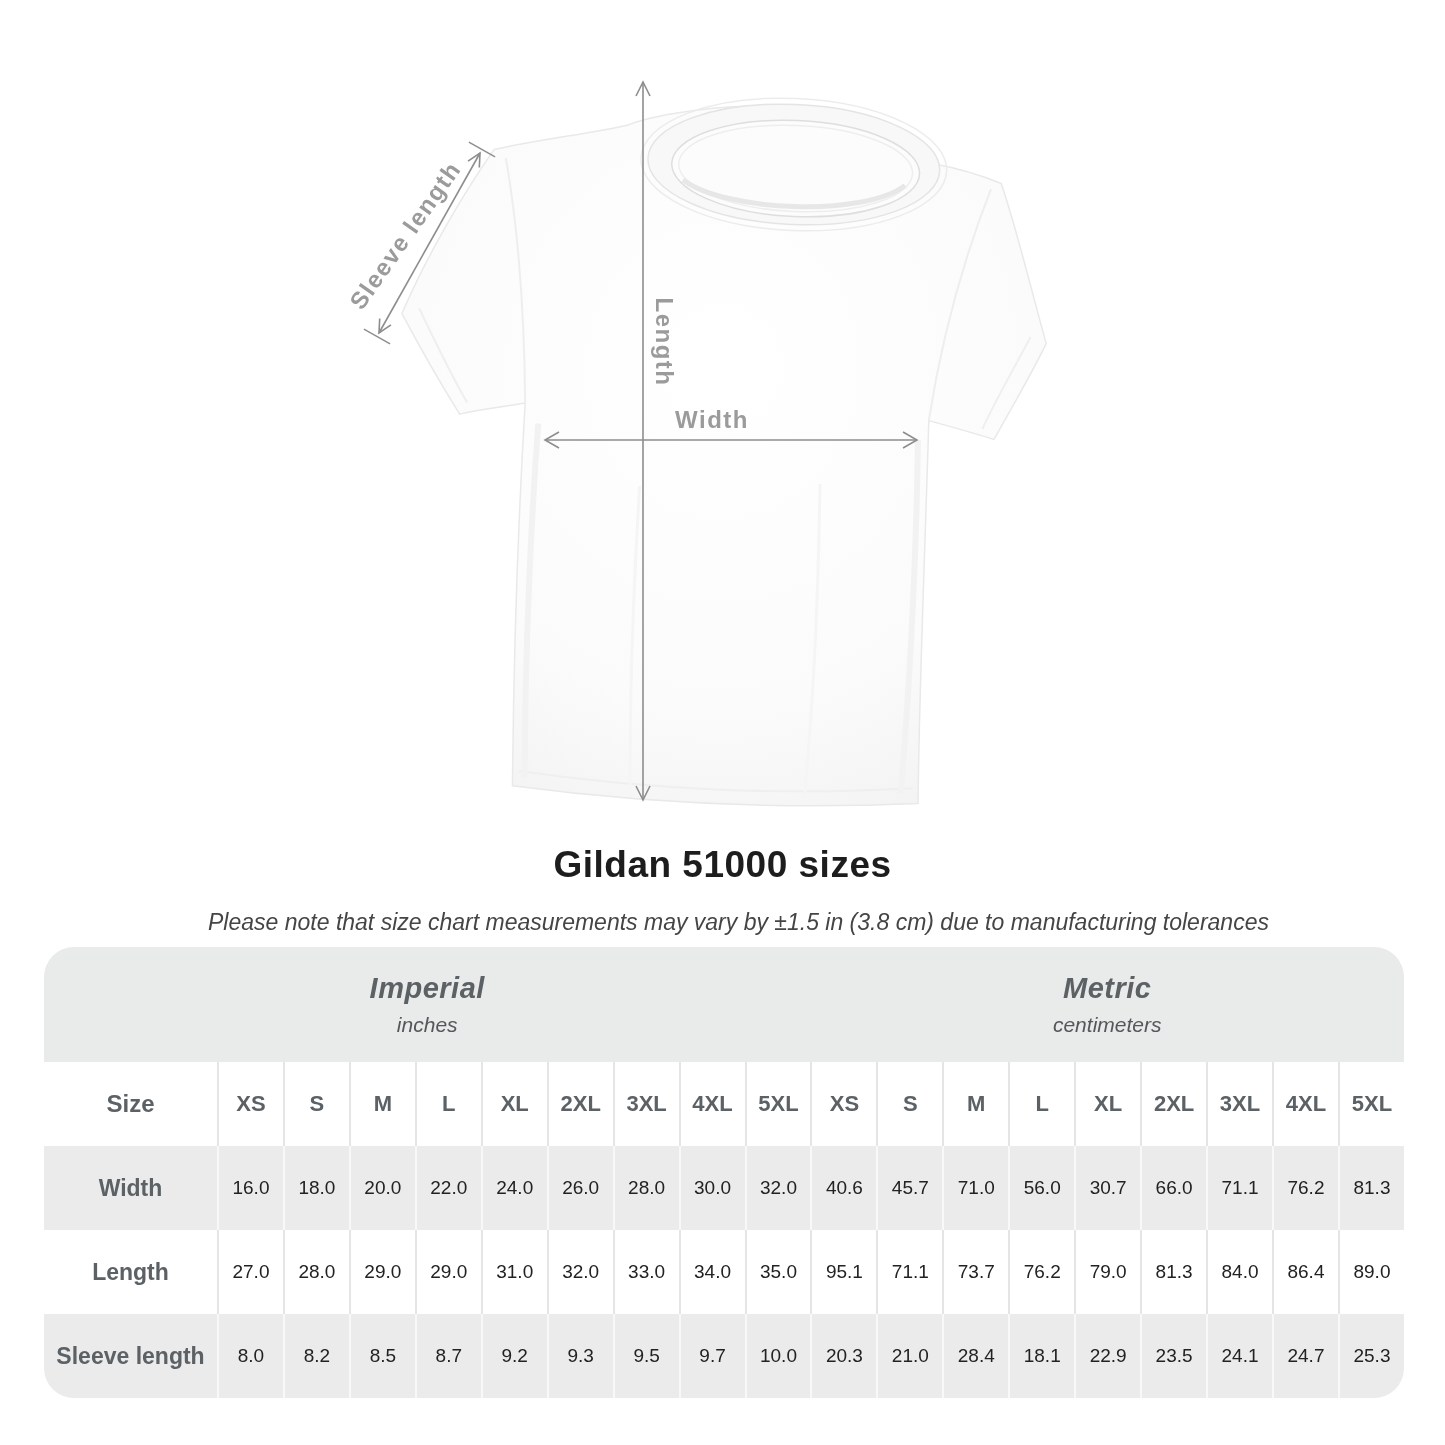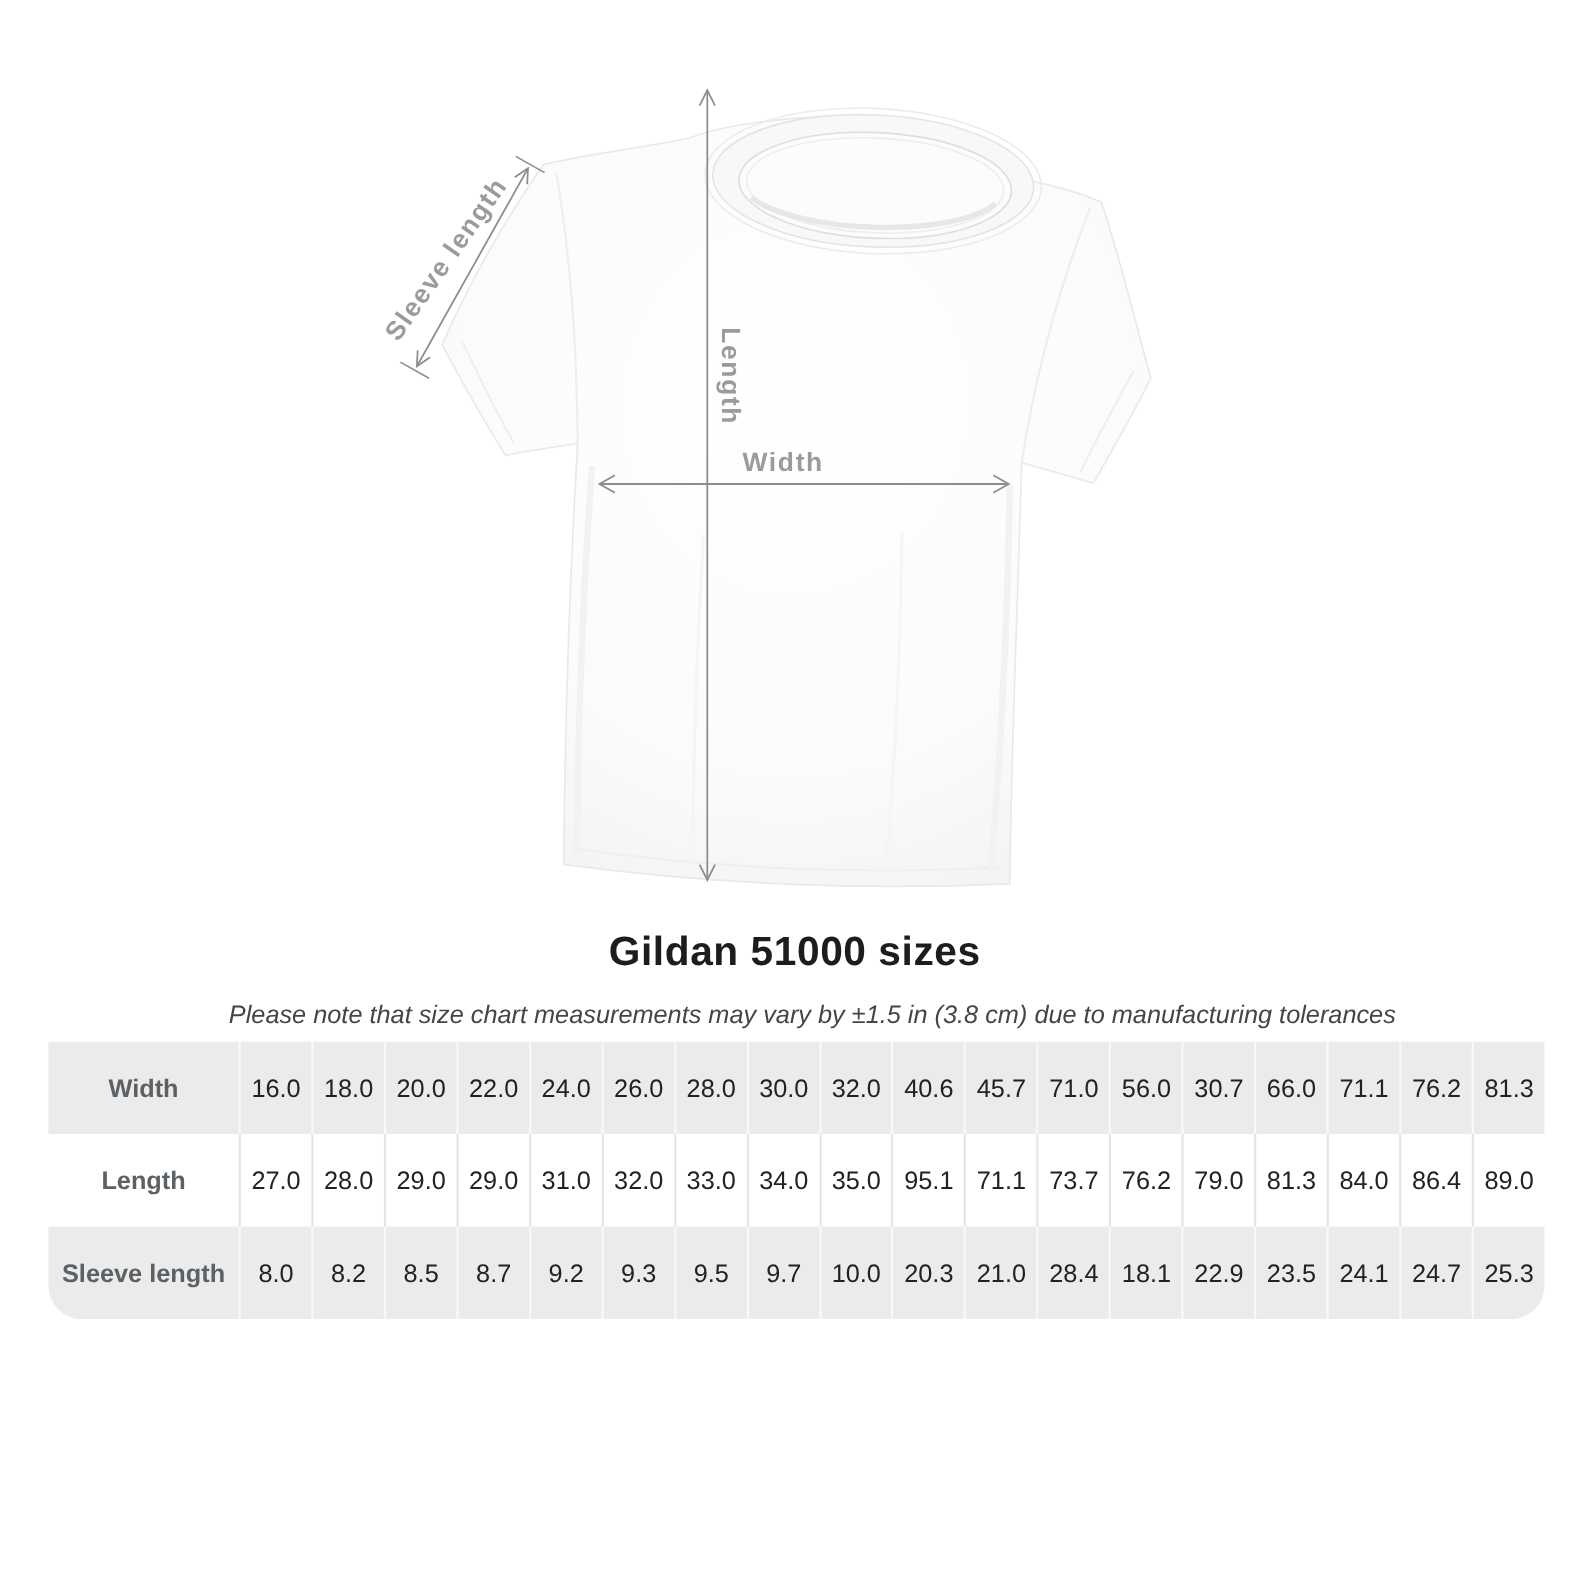--- a/index.html
+++ b/index.html
@@ -19,21 +19,21 @@
   col.c-lab{width:173px;}
 
   tr.band td{height:115px;background:#e9eaea;}
   td.band-l{border-top-left-radius:30px;}
   td.band-r{border-top-right-radius:30px;}
   .band-title{font-size:29px;font-weight:bold;font-style:italic;color:#5b6165;letter-spacing:.5px;}
   .band-sub{font-size:21px;font-style:italic;color:#54585b;margin-top:8px;}
 
   tr.hdr td{height:84px;background:#ffffff;font-weight:bold;font-size:22px;color:#5b6165;}
   tr.hdr td.lab{font-size:24px;}
-  tr.data td{height:84px;background:#ffffff;font-size:23px;color:#222222;font-weight:normal;}
+  tr.data td{height:84px;background:#ffffff;font-size:19px;color:#222222;font-weight:normal;}
   tr.data td.lab{font-weight:bold;font-size:23px;color:#5b6165;}
   tr.stripe td{background:#ebebeb;}
 
   tr.hdr td + td, tr.data td + td{border-left:2px solid #e5e5e5;}
   tr.stripe td + td{border-left-color:#f8f8f8;}
   tr.last td:first-child{border-bottom-left-radius:30px;}
   tr.last td:last-child{border-bottom-right-radius:30px;}
 </style>
 </head>
 <body>
@@ -108,20 +108,51 @@
 
   <h1 class="title">Gildan 51000 sizes</h1>
   <p class="note">Please note that size chart measurements may vary by ±1.5 in (3.8 cm) due to manufacturing tolerances</p>
 
   <table class="size-table">
     <colgroup>
       <col class="c-lab">
         <col span="18">
     </colgroup>
     <tbody>
+        <tr class="band">
+      <td colspan="10" class="band-l">
+        <div class="band-title">Imperial</div>
+        <div class="band-sub">inches</div>
+      </td>
+      <td colspan="9" class="band-r">
+        <div class="band-title">Metric</div>
+        <div class="band-sub">centimeters</div>
+      </td>
+    </tr>
+    <tr class="hdr">
+      <td class="lab">Size</td>
+      <td>XS</td>
+      <td>S</td>
+      <td>M</td>
+      <td>L</td>
+      <td>XL</td>
+      <td>2XL</td>
+      <td>3XL</td>
+      <td>4XL</td>
+      <td>5XL</td>
+      <td>XS</td>
+      <td>S</td>
+      <td>M</td>
+      <td>L</td>
+      <td>XL</td>
+      <td>2XL</td>
+      <td>3XL</td>
+      <td>4XL</td>
+      <td>5XL</td>
+    </tr>
     <tr class="data stripe">
       <td class="lab">Width</td>
       <td>16.0</td>
       <td>18.0</td>
       <td>20.0</td>
       <td>22.0</td>
       <td>24.0</td>
       <td>26.0</td>
       <td>28.0</td>
       <td>30.0</td>

